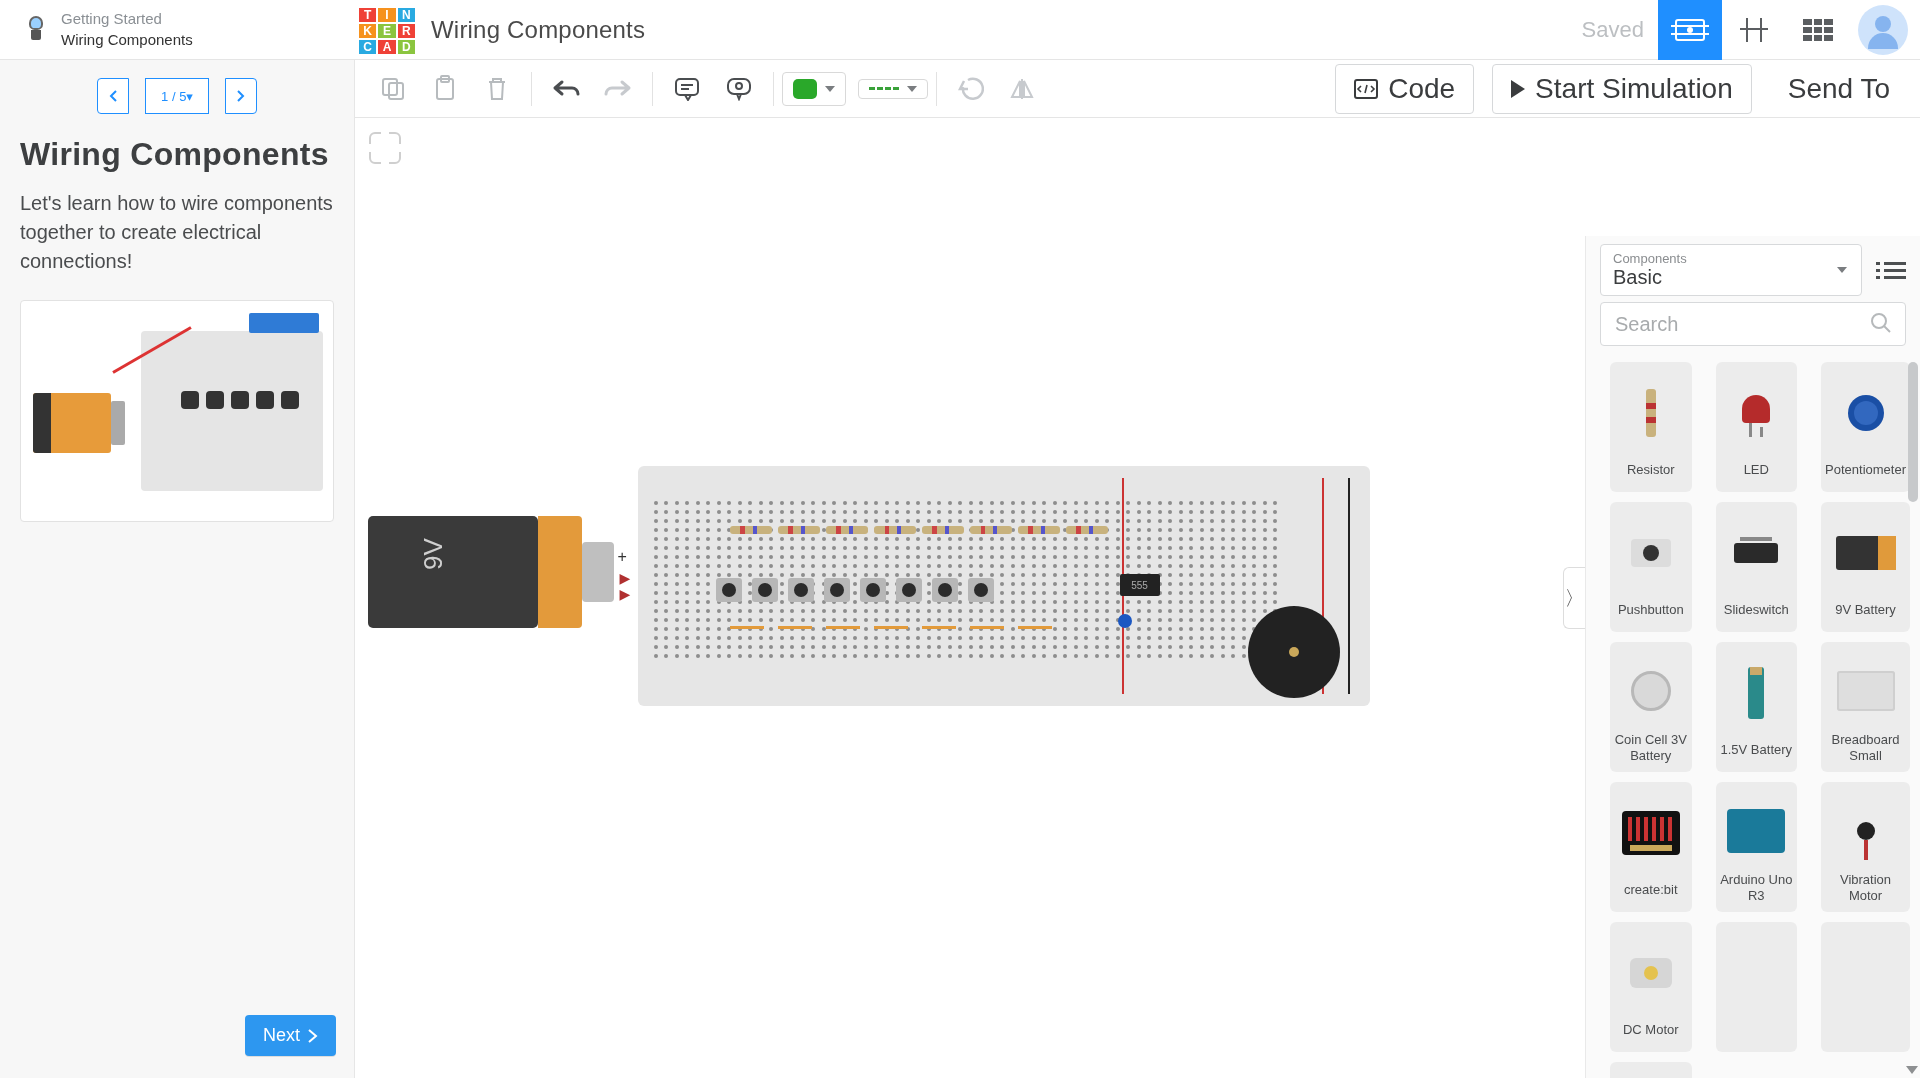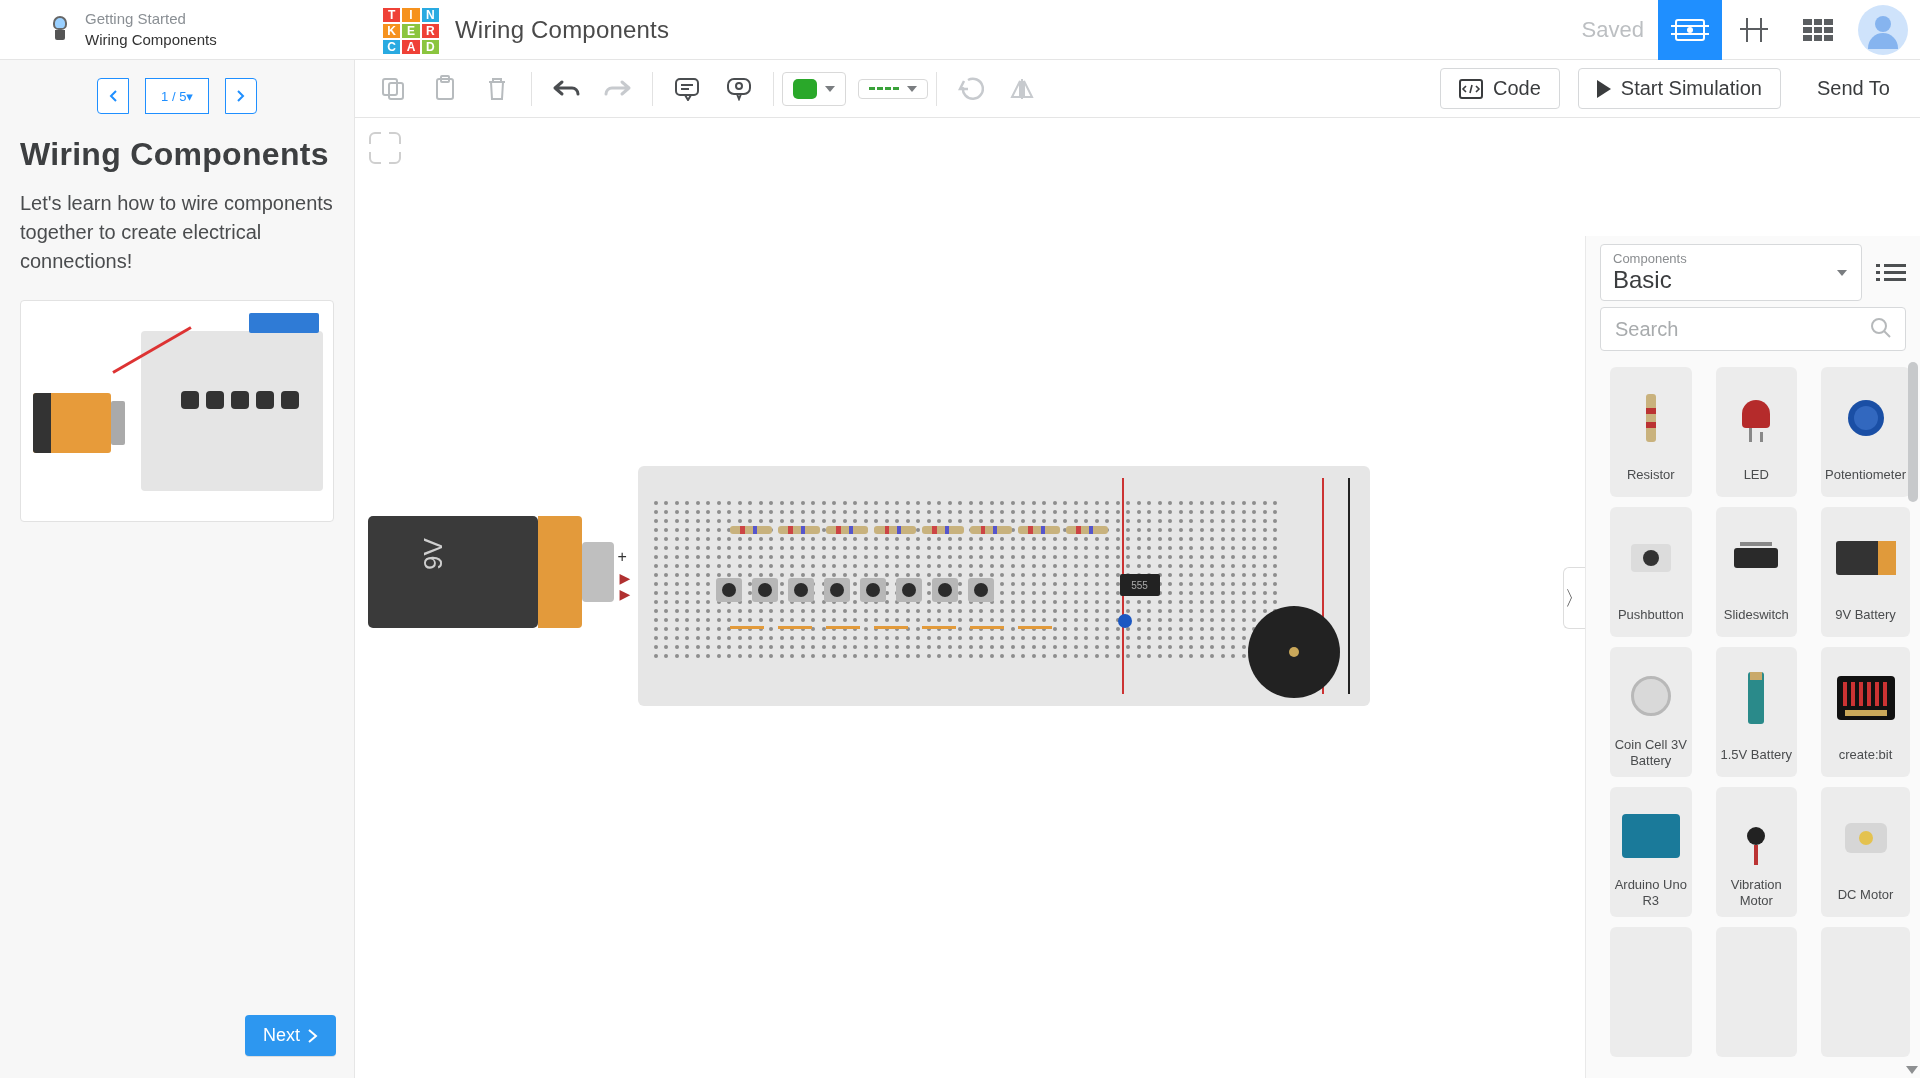--- a/index.html
+++ b/index.html
@@ -1,19 +1,19 @@
 <!DOCTYPE html>
 <html><head>
 <meta charset="utf-8">
 <style>
 * { margin: 0; padding: 0; box-sizing: border-box; font-family: Arial, Helvetica, sans-serif; }
 html, body { width: 1920px; height: 1078px; overflow: hidden; background: #fff; }
 
 
-.topbar { position: absolute; top:0; left:0; right:0; height:60px; display:flex; align-items:center; border-bottom:1px solid #e5e5e5;padding-left:24px; }
+.topbar { position: absolute; top:0; left:0; right:0; height:60px; display:flex; align-items:center; border-bottom:1px solid #e5e5e5; }
 .lesson-head { width:355px; height:60px; display:flex; align-items:center; padding-left:25px; gap:14px; }
 .lesson-icon { width:22px; height:28px; }
 .lesson-icon .bulb { width:14px; height:14px; background:#9ad0ff; border-radius:50% 50% 40% 40%; margin:0 auto; border:2px solid #666; }
 .lesson-icon .base { width:10px; height:10px; background:#555; margin:0 auto; border-radius:0 0 2px 2px; }
 .lesson-titles { font-size:15px; line-height:1.35; }
 .lesson-breadcrumb { color:#8a8f94; }
 .lesson-title { color:#333; font-weight:500; }
 
 .logo { width:60px; height:48px; display:grid; grid-template-columns:repeat(3,1fr); grid-template-rows:repeat(3,1fr); gap:2px; padding:2px; margin-left:2px; }
 .logo span { display:flex; align-items:center; justify-content:center; color:#fff; font-size:12px; font-weight:700; }
@@ -62,21 +62,21 @@
 .toolbar { position:absolute; top:60px; left:355px; right:0; height:58px; border-bottom:1px solid #e5e5e5; background:#fff; display:flex; align-items:center; padding:0 12px; }
 .tool-group{display:flex;align-items:center;gap:0;}
 .tool-btn{width:52px;height:44px;display:flex;align-items:center;justify-content:center;color:#b7bbbe;border-radius:4px;}
 .tool-btn.enabled{color:#4a4d50;}
 .vsep{width:1px;height:34px;background:#e2e2e2;margin:0 8px;}
 .color-chip{display:flex;align-items:center;gap:8px;border:1px solid #d9d9d9;border-radius:4px;padding:6px 10px;}
 .chip-sq{width:24px;height:20px;border-radius:5px;}
 .chip-line{width:30px;height:0;border-top:3px dashed #3aa23a;}
 .caret{width:0;height:0;border-left:5px solid transparent;border-right:5px solid transparent;border-top:6px solid #7a7d80;}
 .toolbar-right{margin-left:auto;display:flex;align-items:center;gap:18px;}
-.txt-btn{display:flex;align-items:center;gap:10px;border:1px solid #d6d8da;border-radius:4px;padding:8px 18px;font-size:20px;color:#3a3c3e;background:#fff;cursor:pointer;}
+.txt-btn{display:flex;align-items:center;gap:10px;border:1px solid #d6d8da;border-radius:4px;padding:8px 18px;font-size:28px;color:#3a3c3e;background:#fff;cursor:pointer;}
 .txt-btn.plain{border:none;}
 .play-tri{width:0;height:0;border-top:9px solid transparent;border-bottom:9px solid transparent;border-left:14px solid #3a3c3e;}
 
 
 .canvas { position:absolute; top:118px; left:355px; right:0; bottom:0; background:#fff; }
 .zoom-extents{position:absolute;left:14px;top:14px;width:32px;height:32px;border:2px solid #cfcfcf;border-radius:6px;}
 .zoom-extents:before,.zoom-extents:after{content:"";position:absolute;background:#fff;}
 .zoom-extents:before{left:10px;right:10px;top:-2px;bottom:-2px;}
 .zoom-extents:after{top:10px;bottom:10px;left:-2px;right:-2px;}
 
@@ -103,21 +103,21 @@
 .resistor{position:absolute;width:42px;height:8px;top:60px;background:linear-gradient(90deg,#c8b27d 0 25%,#c44 25% 35%,#c8b27d 35% 55%,#55c 55% 65%,#c8b27d 65% 100%);border-radius:3px;}
 .pot{position:absolute;left:480px;top:148px;width:14px;height:14px;background:#1b57c2;border-radius:50%;}
 .bridge{position:absolute;height:3px;background:#e29a3a;top:160px;width:34px;}
 .collapse-tab{position:absolute;right:0;top:50%;transform:translateY(-50%);width:22px;height:62px;background:#fff;border:1px solid #ddd;border-right:none;border-radius:6px 0 0 6px;display:flex;align-items:center;justify-content:center;font-size:20px;color:#555;}
 
 
 .comp-panel{position:absolute;top:118px;right:0;width:335px;bottom:0;background:#fafafa;border-left:1px solid #e9e9e9;display:flex;flex-direction:column;}
 .comp-head{display:flex;align-items:center;gap:10px;padding:8px 14px 6px;}
 .comp-dd{flex:1;background:#fff;border:1px solid #d7d9db;border-radius:4px;padding:6px 12px;display:flex;flex-direction:column;position:relative;}
 .comp-dd-label{font-size:13px;color:#8a8d90;}
-.comp-dd-val{font-size:24px;color:#3b3d3f;}
+.comp-dd-val{font-size:20px;color:#3b3d3f;}
 .comp-dd .caret{position:absolute;right:14px;top:50%;transform:translateY(-50%);}
 .list-toggle{width:34px;height:34px;display:flex;flex-direction:column;justify-content:center;gap:4px;align-items:flex-end;color:#4c4f51;}
 .list-toggle span{width:22px;height:3px;background:currentColor;position:relative;}
 .list-toggle span:before{content:"";position:absolute;left:-8px;top:0;width:4px;height:3px;background:currentColor;}
 .search-wrap{padding:0 14px 10px;}
 .search-input{width:100%;height:44px;border:1px solid #d7d9db;border-radius:4px;padding:0 40px 0 14px;font-size:20px;color:#555;}
 .search-input::placeholder{color:#a8abad;}
 .search-icon{position:absolute;right:28px;margin-top:-34px;color:#b6b9bb;}
 .comp-grid{flex:1;overflow-y:auto;padding:6px 10px 16px;display:grid;grid-template-columns:repeat(3,1fr);gap:10px;align-content:start;}
 .comp-card{background:#ececec;border-radius:6px;height:130px;display:flex;flex-direction:column;align-items:center;justify-content:flex-end;padding:8px 4px;cursor:grab;margin-left:14px;}
@@ -1595,20 +1595,26 @@
         </div>
       <div class="comp-card">
           <div class="cicon">
             <div class="comp-15v"></div>
           </div>
           <div class="clabel">1.5V Battery</div>
         </div>
 
       <div class="comp-card">
           <div class="cicon">
+            <div class="comp-bbsm"></div>
+          </div>
+          <div class="clabel">Breadboard Small</div>
+        </div>
+      <div class="comp-card">
+          <div class="cicon">
             <div class="comp-micro"></div>
           </div>
           <div class="clabel">create:bit</div>
         </div>
       <div class="comp-card">
           <div class="cicon">
             <div class="comp-uno"></div>
           </div>
           <div class="clabel">Arduino Uno R3</div>
         </div>

